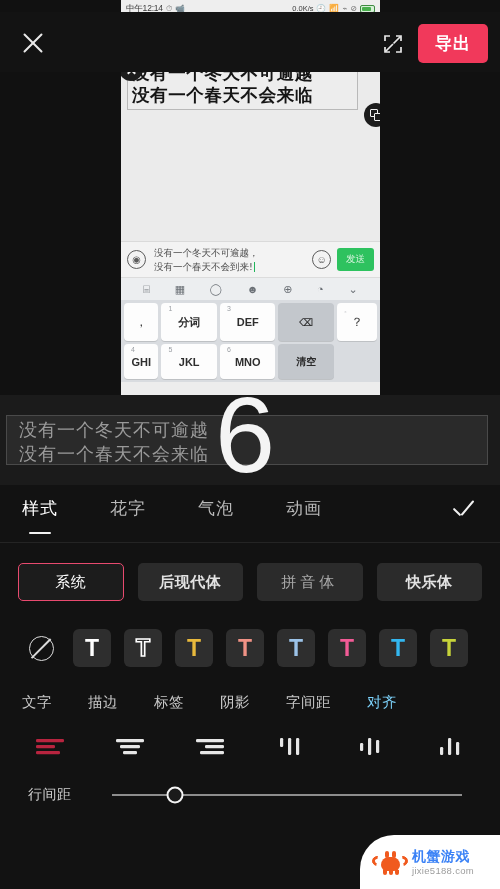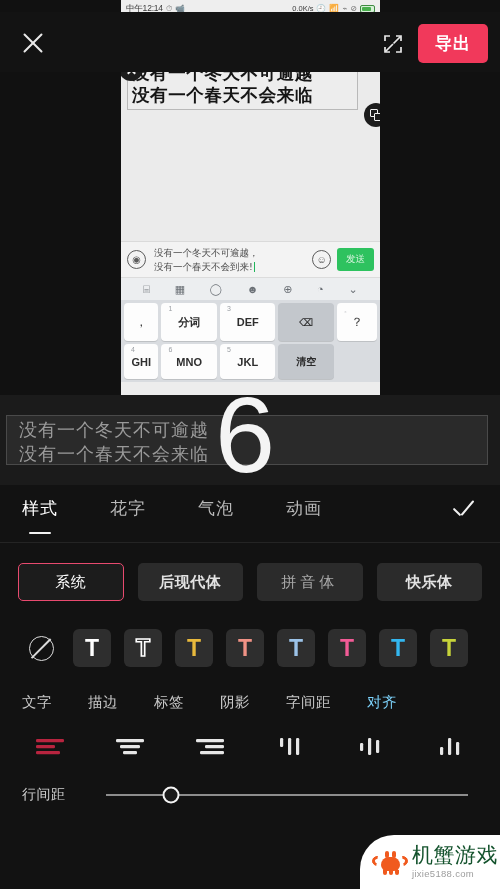--- a/index.html
+++ b/index.html
@@ -271,21 +271,21 @@
   }
   .subtab.active { color: #7dd3fc; }
 
   .align-row {
     display: flex; align-items: center; padding: 14px 30px 8px;
     justify-content: space-between;
   }
   .align-ico { width: 40px; height: 32px; cursor: pointer; position: relative; }
 
   .slider-row {
-    display: flex; align-items: center; padding: 16px 22px 0; 
+    display: flex; align-items: center; padding: 16px 28px 0; 
   }
   .slider-label {
     font-size: 14px; color: #cfcfcf; flex: 0 0 auto; letter-spacing: .5px;
     font-family: "DejaVu Sans", "Liberation Sans", sans-serif;
   }
   .slider-track {
     flex: 1 1 auto; height: 2px; background: #8d8d8d; position: relative;
     margin-left: 40px; margin-right: 10px; cursor: pointer;
   }
   .slider-knob {
@@ -318,21 +318,21 @@
     border-radius: 2px;
   }
   .crab-eye.l { left: 12px; }
   .crab-eye.r { left: 19px; }
   .crab-leg {
     position: absolute; bottom: 1px; width: 4px; height: 5px;
     background: #f05a1e; border-radius: 0 0 2px 2px;
   }
   .wm-text { display: flex; flex-direction: column; line-height: 1; }
   .wm-title {
-    font-size: 21px; font-weight: 400; color: #14532d; letter-spacing: 0.5px;
+    font-size: 14px; font-weight: 700; color: #3b82f6; letter-spacing: 0.5px;
     font-family: "DejaVu Sans", "Liberation Sans", sans-serif;
   }
   .wm-url { font-size: 9.5px; color: #9d9d9d; margin-top: 3px; letter-spacing: .3px; }
 </style>
 </head>
 <body>
 
 <div class="app">
 
   <div class="topbar">
@@ -430,26 +430,26 @@
 
       <div class="key punct">
         <span class="num">。</span>
         <span>？</span>
       </div>
       <div class="key">
         <span class="num">4</span>
         <span>GHI</span>
       </div>
       <div class="key">
+        <span class="num">5</span>
+        <span>JKL</span>
+      </div>
+      <div class="key">
         <span class="num">6</span>
         <span>MNO</span>
-      </div>
-      <div class="key">
-        <span class="num">5</span>
-        <span>JKL</span>
       </div>
       <div class="key side">
         <span>清空</span>
       </div>
     </div>
   </div>
 
   <div class="work-strip">
     <div class="work-box">
       <div class="work-line">没有一个冬天不可逾越</div>

